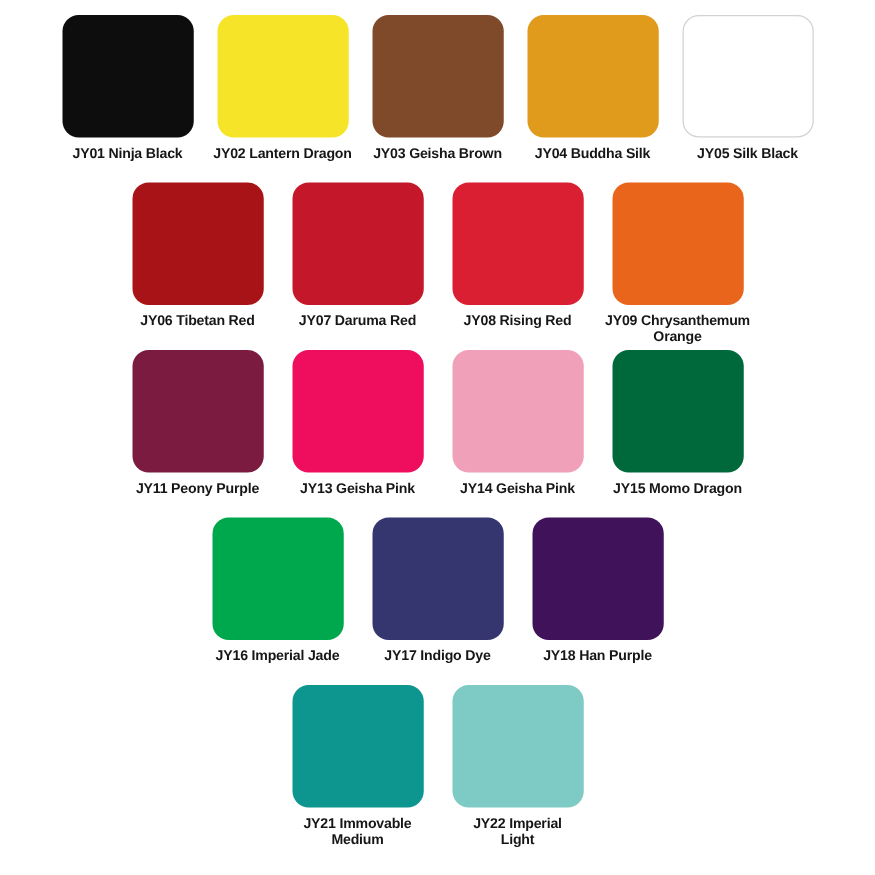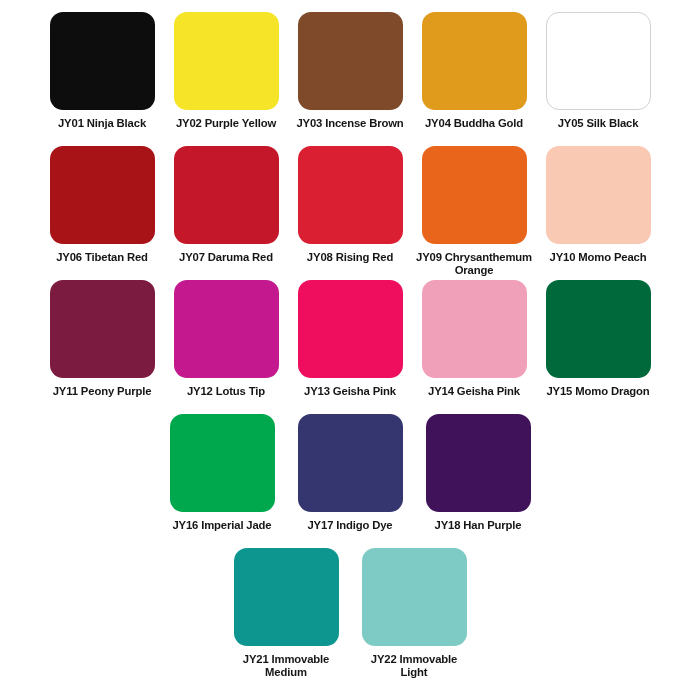--- a/index.html
+++ b/index.html
@@ -69,29 +69,29 @@
 
 <div id="swatch-sheet">
 
   <div class="swatch-row row-1">
     <div class="swatch-cell">
       <div class="swatch-chip" style="background-color: rgb(13, 13, 13);"></div>
       <div class="swatch-label">JY01 Ninja Black</div>
     </div>
     <div class="swatch-cell">
       <div class="swatch-chip" style="background-color: rgb(245, 228, 40);"></div>
-      <div class="swatch-label">JY02 Purple Yellow</div>
+      <div class="swatch-label">JY02 Lantern Dragon</div>
     </div>
     <div class="swatch-cell">
       <div class="swatch-chip" style="background-color: rgb(127, 74, 41);"></div>
-      <div class="swatch-label">JY03 Incense Brown</div>
+      <div class="swatch-label">JY03 Geisha Brown</div>
     </div>
     <div class="swatch-cell">
       <div class="swatch-chip" style="background-color: rgb(224, 154, 28);"></div>
-      <div class="swatch-label">JY04 Buddha Gold</div>
+      <div class="swatch-label">JY04 Buddha Silk</div>
     </div>
     <div class="swatch-cell">
       <div class="swatch-chip bordered" style="background-color: rgb(255, 255, 255);"></div>
       <div class="swatch-label">JY05 Silk Black</div>
     </div>
   </div>
 
   <div class="swatch-row row-2">
     <div class="swatch-cell">
       <div class="swatch-chip" style="background-color: rgb(168, 19, 23);"></div>
@@ -103,34 +103,26 @@
     </div>
     <div class="swatch-cell">
       <div class="swatch-chip" style="background-color: rgb(218, 31, 51);"></div>
       <div class="swatch-label">JY08 Rising Red</div>
     </div>
     <div class="swatch-cell">
       <div class="swatch-chip" style="background-color: rgb(232, 101, 27);"></div>
       <div class="swatch-label">JY09 Chrysanthemum
 Orange</div>
     </div>
-    <div class="swatch-cell">
-      <div class="swatch-chip" style="background-color: rgb(250, 201, 179);"></div>
-      <div class="swatch-label">JY10 Momo Peach</div>
-    </div>
   </div>
 
   <div class="swatch-row row-3">
     <div class="swatch-cell">
       <div class="swatch-chip" style="background-color: rgb(124, 27, 64);"></div>
       <div class="swatch-label">JY11 Peony Purple</div>
-    </div>
-    <div class="swatch-cell">
-      <div class="swatch-chip" style="background-color: rgb(196, 25, 142);"></div>
-      <div class="swatch-label">JY12 Lotus Tip</div>
     </div>
     <div class="swatch-cell">
       <div class="swatch-chip" style="background-color: rgb(239, 13, 94);"></div>
       <div class="swatch-label">JY13 Geisha Pink</div>
     </div>
     <div class="swatch-cell">
       <div class="swatch-chip" style="background-color: rgb(240, 160, 184);"></div>
       <div class="swatch-label">JY14 Geisha Pink</div>
     </div>
     <div class="swatch-cell">
@@ -155,18 +147,18 @@
   </div>
 
   <div class="swatch-row row-5">
     <div class="swatch-cell">
       <div class="swatch-chip" style="background-color: rgb(13, 150, 144);"></div>
       <div class="swatch-label">JY21 Immovable
 Medium</div>
     </div>
     <div class="swatch-cell">
       <div class="swatch-chip" style="background-color: rgb(125, 203, 196);"></div>
-      <div class="swatch-label">JY22 Immovable
+      <div class="swatch-label">JY22 Imperial
 Light</div>
     </div>
   </div>
 
 </div>
 
 </body></html>

